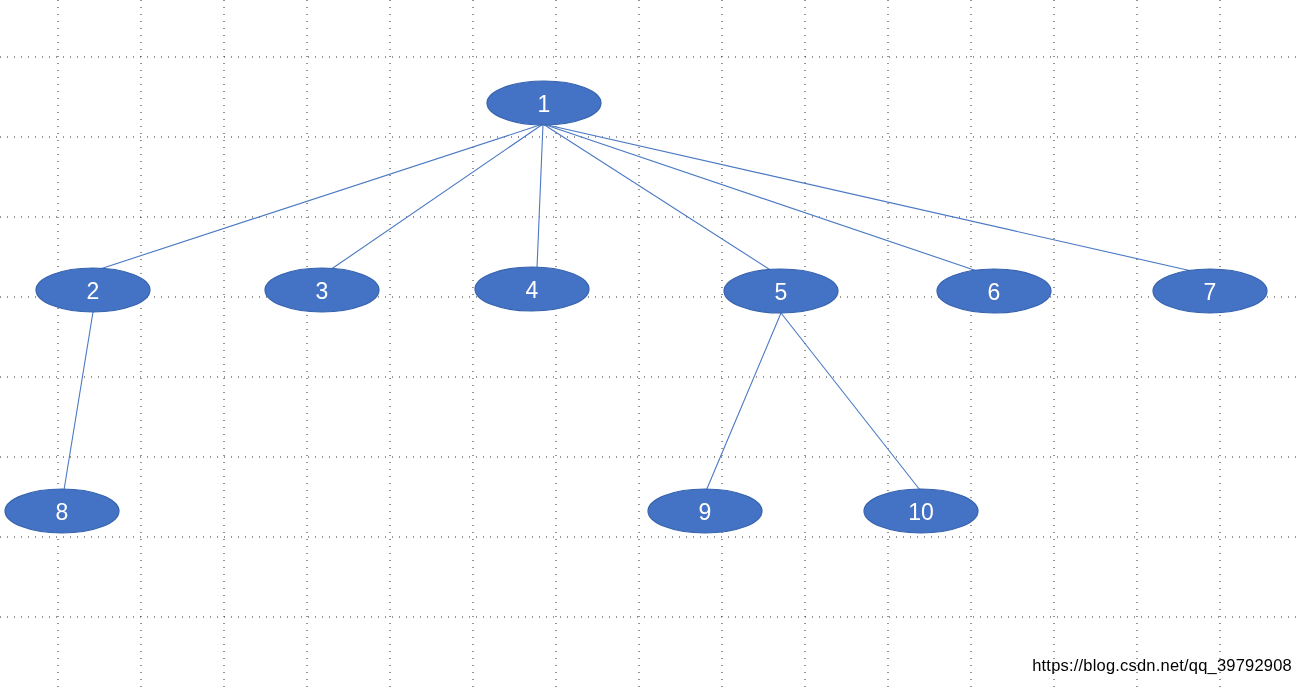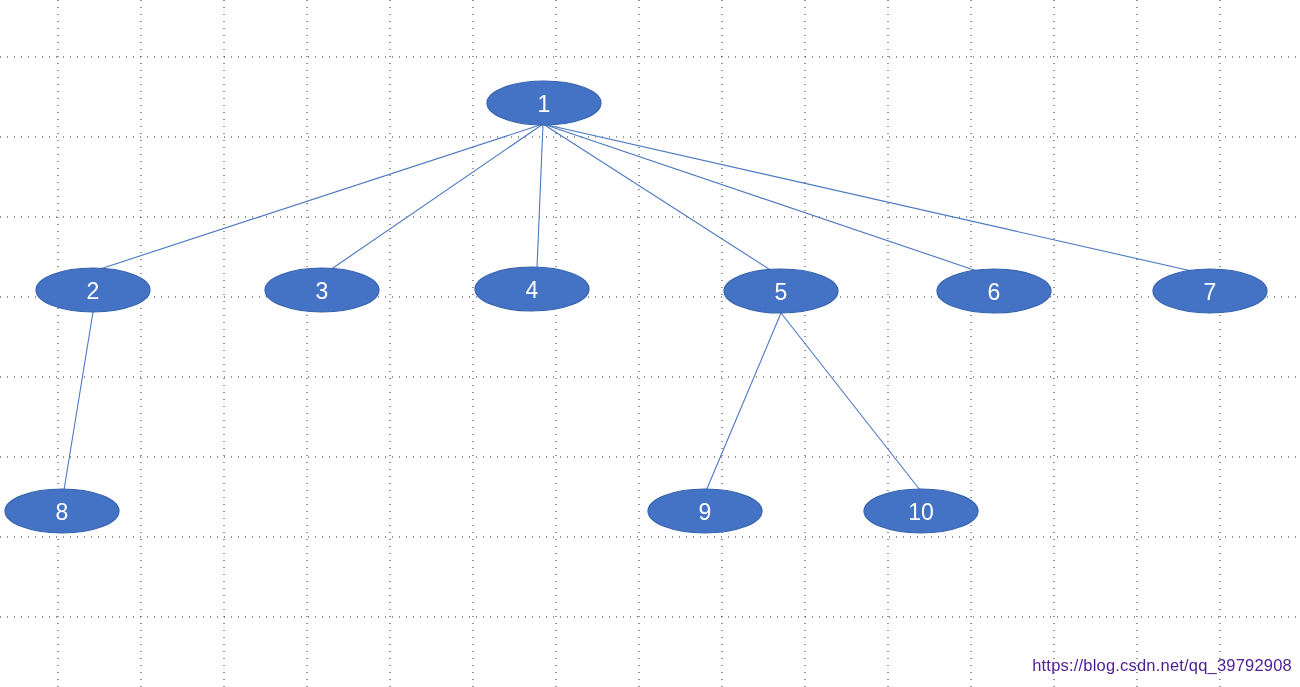--- a/index.html
+++ b/index.html
@@ -45,21 +45,21 @@
     font-family: "Liberation Sans", sans-serif;
     font-size: 23px;
     text-anchor: middle;
     dominant-baseline: central;
     user-select: none;
   }
   .watermark {
     position: absolute;
     right: 8px;
     bottom: 12px;
-    color: #4c1d95;
+    color: #000000;
     font-family: "Liberation Sans", sans-serif;
     font-size: 16.5px;
     letter-spacing: 0.2px;
     white-space: nowrap;
     user-select: none;
   }
 </style>
 </head>
 <body>
 

